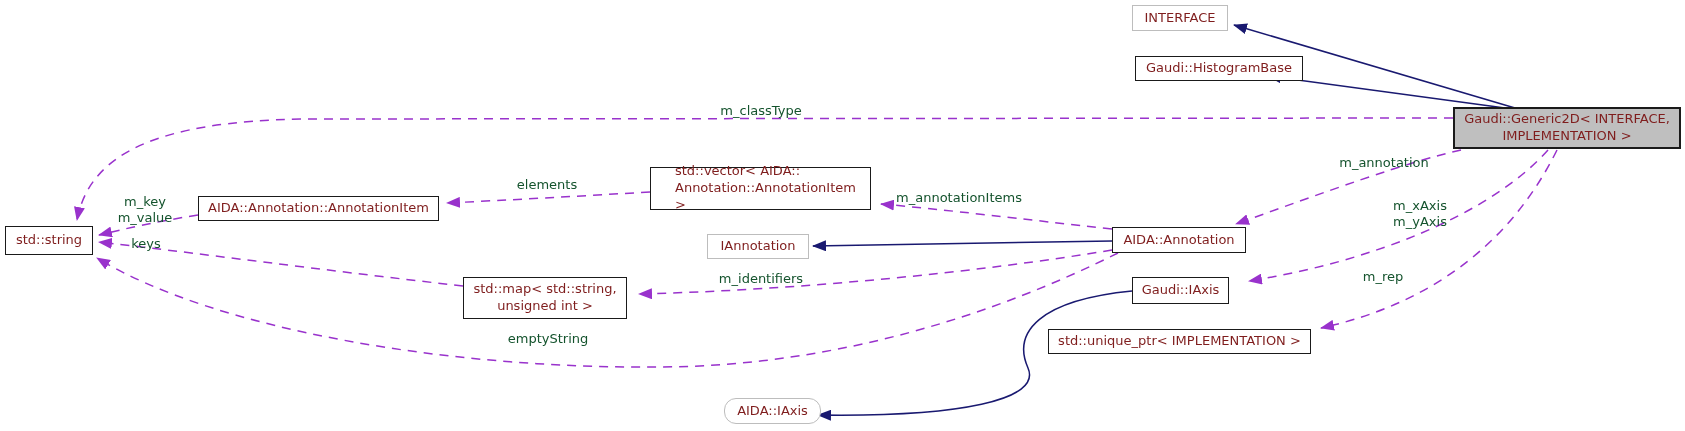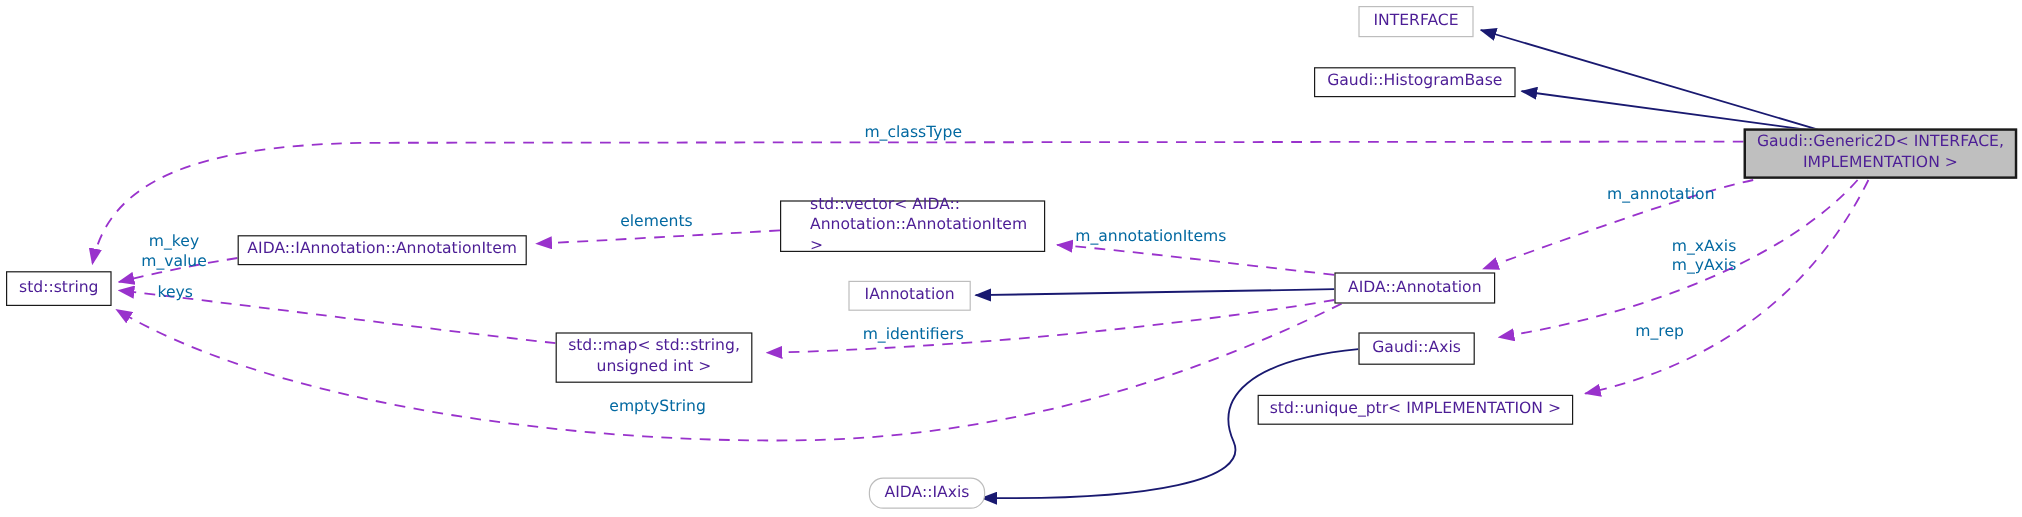--- a/index.html
+++ b/index.html
@@ -3,31 +3,31 @@
 <meta charset="utf-8">
 <style>
   html,body { margin:0; padding:0; background:#ffffff; }
   #canvas {
     position:relative; width:1685px; height:431px; background:#ffffff;
     font-family:"DejaVu Sans","Liberation Sans",sans-serif; overflow:hidden;
   }
   #edges { position:absolute; left:0; top:0; width:1685px; height:431px; }
   .node {
     position:absolute; box-sizing:border-box; background:#ffffff;
-    border:1.4px solid #1a1a1a; color:#4c1d95;
+    border:1.4px solid #1a1a1a; color:#7f1d1d;
     font-size:13px; line-height:1.3;
     display:flex; align-items:center; justify-content:center;
     text-align:center; white-space:pre-line;
   }
   .node.ext  { border-color:#bdbdbd; }
   .node.focus{ background:#bfbfbf; border:2px solid #1a1a1a; }
   .node.left-text { justify-content:flex-start; text-align:left; padding-left:24px; }
   .elabel {
     position:absolute; transform:translate(-50%,-50%);
-    font-size:13px; line-height:1.2; color:#0369a1;
+    font-size:13px; line-height:1.2; color:#14532d;
     text-align:center; white-space:pre-line; pointer-events:none;
   }
   .edge-use { fill:none; stroke:#9932cc; stroke-width:1.5; stroke-dasharray:9 7; }
   .edge-inh { fill:none; stroke:#191970; stroke-width:1.5; }
 </style>
 </head>
 <body>
 
 <div id="canvas">
 
@@ -52,32 +52,32 @@
     <path class="edge-use" d="M198,215 C160,221 132,227 99,235" marker-end="url(#arrP)"></path>
     <path class="edge-use" d="M463,286 C330,271 180,251 99,242" marker-end="url(#arrP)"></path>
     <path class="edge-use" d="M1112,250 C980,272 800,290 639,294" marker-end="url(#arrP)"></path>
     <path class="edge-use" d="M1118,253 C1000,312 840,366 660,367 C450,369 215,330 97,258" marker-end="url(#arrP)"></path>
     <path class="edge-use" d="M1461,150 C1410,161 1325,192 1236,224" marker-end="url(#arrP)"></path>
     <path class="edge-use" d="M1548,150 C1490,215 1370,262 1249,281" marker-end="url(#arrP)"></path>
     <path class="edge-use" d="M1557,150 C1515,235 1440,302 1321,328" marker-end="url(#arrP)"></path>
   </svg>
 
   <div class="node ext" style="left:1132px; top:5px;  width:96px;  height:26px;">INTERFACE</div>
-  <div class="node" style="left:1095px; top:56px; width:168px; height:25px;">Gaudi::HistogramBase</div>
+  <div class="node" style="left:1135px; top:56px; width:168px; height:25px;">Gaudi::HistogramBase</div>
   <div class="node focus" style="left:1453px; top:107px; width:228px; height:42px;">Gaudi::Generic2D&lt; INTERFACE,
 IMPLEMENTATION &gt;</div>
   <div class="node" style="left:5px;   top:226px; width:88px;  height:29px;">std::string</div>
-  <div class="node" style="left:198px; top:196px; width:241px; height:25px;">AIDA::IAnnotation::AnnotationItem</div>
+  <div class="node" style="left:198px; top:196px; width:241px; height:25px;">AIDA::Annotation::AnnotationItem</div>
   <div class="node left-text" style="left:650px; top:167px; width:221px; height:43px;">std::vector&lt; AIDA::
 Annotation::AnnotationItem &gt;</div>
   <div class="node ext" style="left:707px; top:234px; width:102px; height:25px;">IAnnotation</div>
   <div class="node" style="left:463px; top:277px; width:164px; height:42px;">std::map&lt; std::string,
 unsigned int &gt;</div>
   <div class="node" style="left:1112px; top:227px; width:134px; height:26px;">AIDA::Annotation</div>
-  <div class="node" style="left:1132px; top:277px; width:97px; height:27px;">Gaudi::Axis</div>
+  <div class="node" style="left:1132px; top:277px; width:97px; height:27px;">Gaudi::IAxis</div>
   <div class="node" style="left:1048px; top:329px; width:263px; height:25px;">std::unique_ptr&lt; IMPLEMENTATION &gt;</div>
   <div class="node ext" style="left:724px; top:398px; width:97px; height:26px;border-radius:12px;">AIDA::IAxis</div>
 
   <div class="elabel" style="left:761px;  top:111px;">m_classType</div>
   <div class="elabel" style="left:547px;  top:185px;">elements</div>
   <div class="elabel" style="left:959px;  top:198px;">m_annotationItems</div>
   <div class="elabel" style="left:145px;  top:210px;">m_key
 m_value</div>
   <div class="elabel" style="left:146px;  top:244px;">keys</div>
   <div class="elabel" style="left:761px;  top:279px;">m_identifiers</div>

